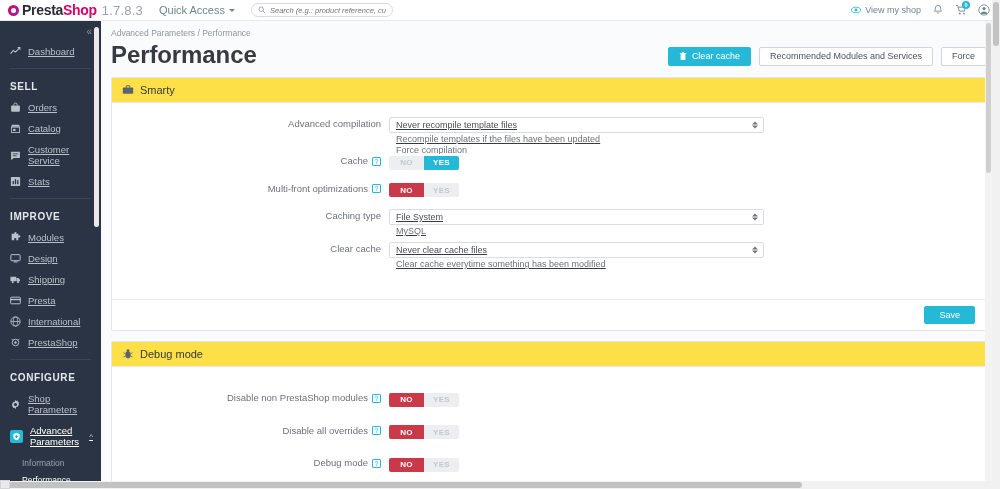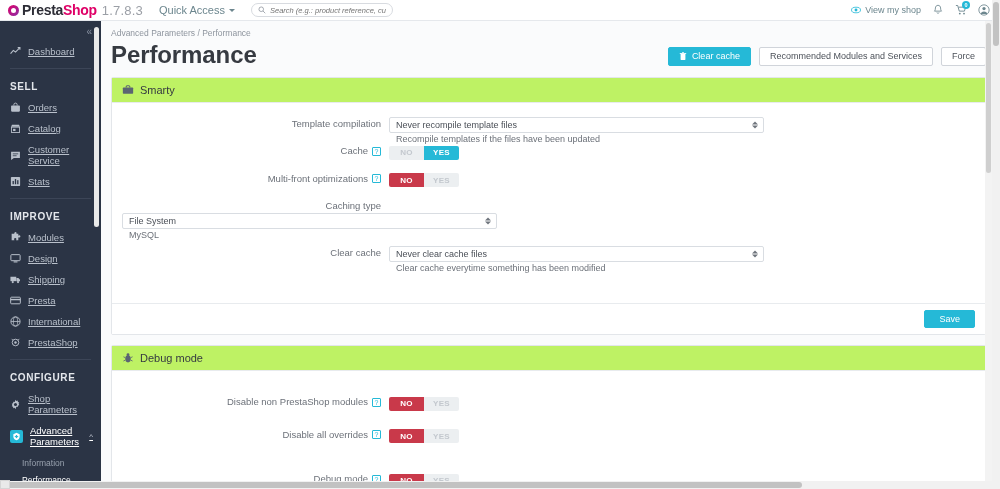--- a/index.html
+++ b/index.html
@@ -124,42 +124,42 @@
   .trash-ic { width: 8px; height: 9px; }
 
   .content { padding: 0 14px 0 10px; }
   .panel {
     background: #fff; border: 1px solid #e3e6ea; border-radius: 2px;
     margin-bottom: 10px;
   }
   .panel-head {
     display: flex; align-items: center; gap: 6px;
     padding: 6px 10px; border-bottom: 1px solid #e8ebee;
-    font-size: 11px; color: #363a41; background:#bef264;
+    font-size: 11px; color: #363a41; background:#fde047;
   }
   .panel-ic { width: 12px; height: 12px; }
   .panel-body { padding: 14px 10px 10px 10px; position: relative; }
   .panel-foot {
     border-top: 1px solid #e8ebee; padding: 6px 10px;
     display: flex; justify-content: flex-end; background: #fff;
   }
   .btn-save { background: #25b9d7; color:#fff; border:1px solid #25b9d7; height:18px; padding: 0 14px; font-size:9px; border-radius:2px; display:flex; align-items:center; cursor:pointer;}
 
   .form-row { display: flex; align-items: flex-start; margin-bottom: 12px; }
   .form-label {
     width: 267px; text-align: right; padding-right: 8px;
     font-size: 9.5px; color: #6c7179; line-height: 14px;
     display: flex; align-items: center; justify-content: flex-end; gap: 4px;
   }
   .help-ic {
     width: 9px; height: 9px; flex: 0 0 9px;
     border: 1px solid #25b9d7; border-radius: 1px; color:#25b9d7;
     font-size: 7px; line-height: 7px; text-align:center; cursor:pointer;
   }
-  .form-field { flex: 1; position: relative; }
+  .form-field { flex: 1; position: relative; text-decoration: underline; }
 
   .select-box {
     position: relative; width: 375px; height: 16px;
     border: 1px solid #d9dde2; border-radius: 2px; background: #fff;
     font-size: 9px; color: #4a4f57;
     display: flex; align-items: center; padding: 0 16px 0 6px;
     cursor: pointer;
   }
   .select-arrows {
     position: absolute; right: 5px; top: 50%; transform: translateY(-50%);
@@ -419,30 +419,31 @@
           <svg class="panel-ic" viewBox="0 0 20 20">
             <rect x="1.4" y="6" width="17.2" height="10.4" rx="1.2" fill="#5b6572"></rect>
             <path d="M7 6V4.4a1.4 1.4 0 0 1 1.4-1.4h3.2A1.4 1.4 0 0 1 13 4.4V6" fill="none" stroke="#5b6572" stroke-width="1.8"></path>
           </svg>
           <span>Smarty</span>
         </div>
 
         <div class="panel-body">
 
           <div class="form-row">
-            <div class="form-label">Template compilation</div>
+            <div class="form-label">Advanced compilation</div>
             <div class="form-field">
               <div class="select-box">
                 <span>Never recompile template files</span>
                 <span class="select-arrows">
                   <span class="sa-up"></span>
                     <span class="sa-dn"></span>
                 </span>
               </div>
               <div class="select-overflow">Recompile templates if the files have been updated</div>
+              <div class="select-overflow clipped">Force compilation</div>
             </div>
           </div>
 
           <div class="form-row" style="margin-top:-12px;">
             <div class="form-label">
               <span>Cache</span>
               <span class="help-ic">?</span>
             </div>
             <div class="form-field">
               <div class="switch">
@@ -458,21 +459,21 @@
               <span class="help-ic">?</span>
             </div>
             <div class="form-field">
               <div class="switch">
                 <div class="sw-btn on-no">NO</div>
                 <div class="sw-btn">YES</div>
               </div>
             </div>
           </div>
 
-          <div class="form-row" style="margin-bottom:4px;flex-direction:column;">
+          <div class="form-row" style="margin-bottom:4px;">
             <div class="form-label">Caching type</div>
             <div class="form-field">
               <div class="select-box">
                 <span>File System</span>
                 <span class="select-arrows">
                   <span class="sa-up"></span>
                     <span class="sa-dn"></span>
                 </span>
               </div>
               <div class="select-overflow">MySQL</div>
@@ -522,21 +523,21 @@
               <span class="help-ic">?</span>
             </div>
             <div class="form-field">
               <div class="switch">
                 <div class="sw-btn on-no">NO</div>
                 <div class="sw-btn">YES</div>
               </div>
             </div>
           </div>
 
-          <div class="form-row" style="margin-bottom:29px;">
+          <div class="form-row" style="margin-bottom:17px;">
             <div class="form-label">
               <span>Disable all overrides</span>
               <span class="help-ic">?</span>
             </div>
             <div class="form-field">
               <div class="switch">
                 <div class="sw-btn on-no">NO</div>
                 <div class="sw-btn">YES</div>
               </div>
             </div>

